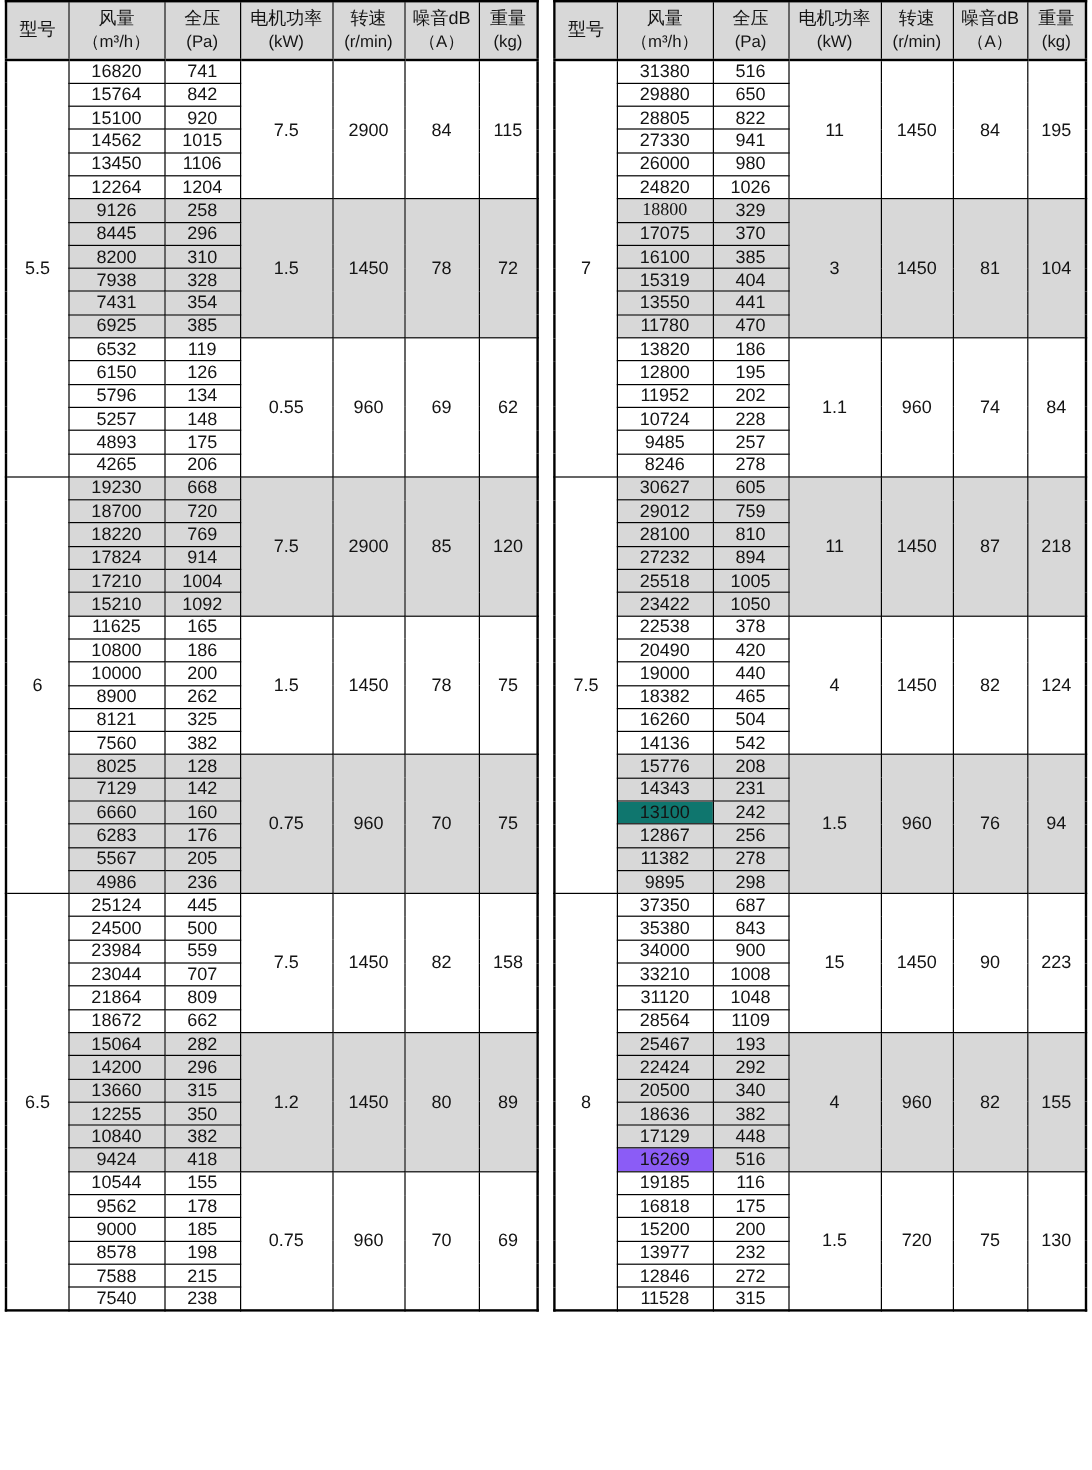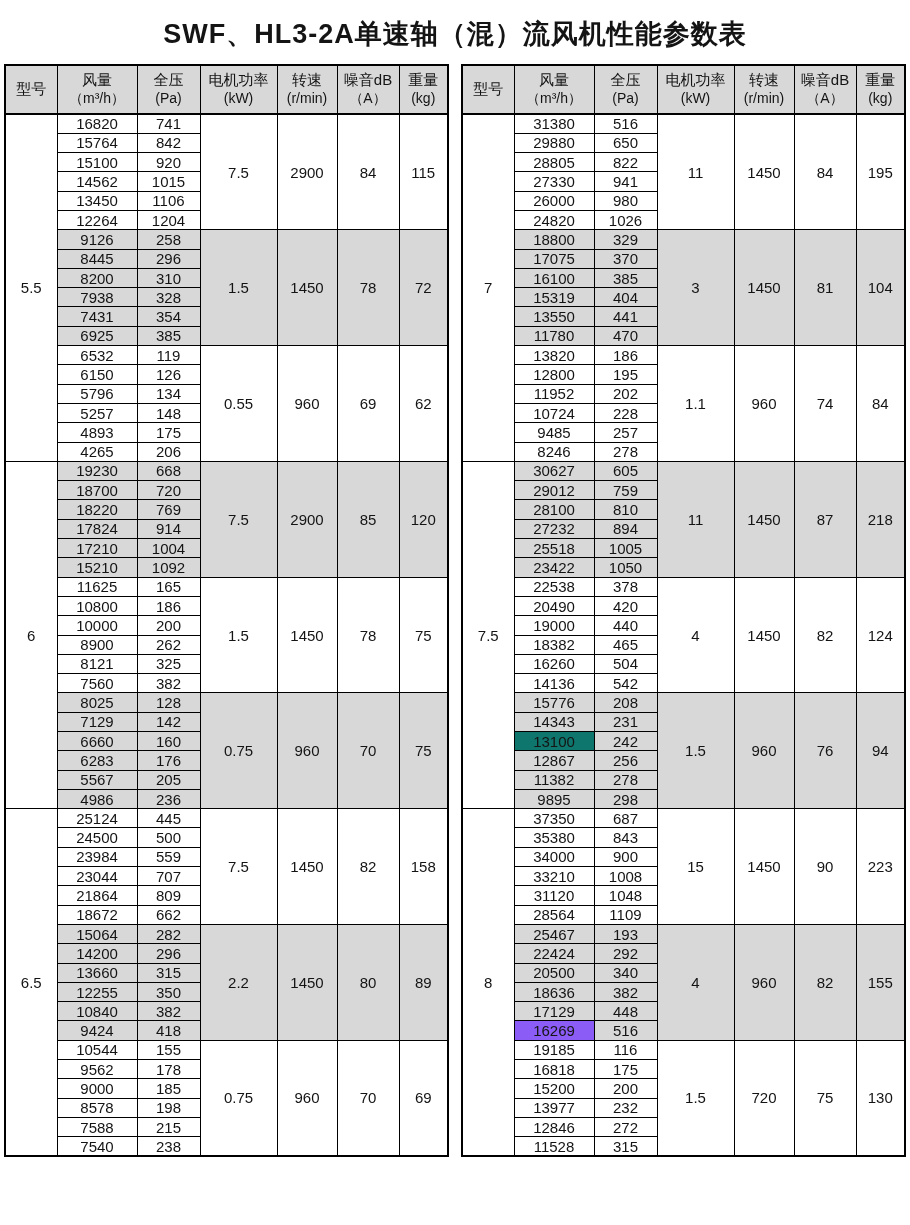--- a/index.html
+++ b/index.html
@@ -58,21 +58,20 @@
     height: 19.3px;
     font-size: 15px;
     line-height: 1;
   }
   td.thick-left, th.thick-left { border-left: 2px solid #000000; }
 </style>
 </head>
 <body>
 
 <div class="page">
-  <h1 class="title">SWF、HL3-2A单速轴（混）流风机性能参数表</h1>
   <div class="tables-wrap">
     <table class="fan" id="fan-table-0">
         <colgroup>
           <col style="width: 52px;">
           <col style="width: 80px;">
           <col style="width: 63px;">
           <col style="width: 77px;">
           <col style="width: 60px;">
           <col style="width: 62px;">
           <col style="width: 49px;">
@@ -302,21 +301,21 @@
             <td>21864</td>
             <td>809</td>
           </tr>
           <tr>
             <td>18672</td>
             <td>662</td>
           </tr>
           <tr>
             <td style="background: rgb(216, 216, 216);">15064</td>
             <td style="background: rgb(216, 216, 216);">282</td>
-            <td class="thick-left" rowspan="6" style="background: rgb(216, 216, 216);">2.2</td>
+            <td class="thick-left" rowspan="6" style="background: rgb(216, 216, 216);">1.2</td>
             <td rowspan="6" style="background: rgb(216, 216, 216);">1450</td>
             <td rowspan="6" style="background: rgb(216, 216, 216);">80</td>
             <td rowspan="6" style="background: rgb(216, 216, 216);">89</td>
           </tr>
           <tr>
             <td style="background: rgb(216, 216, 216);">14200</td>
             <td style="background: rgb(216, 216, 216);">296</td>
           </tr>
           <tr>
             <td style="background: rgb(216, 216, 216);">13660</td>
@@ -427,21 +426,21 @@
           </tr>
           <tr>
             <td>26000</td>
             <td>980</td>
           </tr>
           <tr>
             <td>24820</td>
             <td>1026</td>
           </tr>
           <tr>
-            <td style="background: rgb(216, 216, 216);">18800</td>
+            <td style="background: rgb(216, 216, 216); font-family: Liberation Serif, serif;">18800</td>
             <td style="background: rgb(216, 216, 216);">329</td>
             <td class="thick-left" rowspan="6" style="background: rgb(216, 216, 216);">3</td>
             <td rowspan="6" style="background: rgb(216, 216, 216);">1450</td>
             <td rowspan="6" style="background: rgb(216, 216, 216);">81</td>
             <td rowspan="6" style="background: rgb(216, 216, 216);">104</td>
           </tr>
           <tr>
             <td style="background: rgb(216, 216, 216);">17075</td>
             <td style="background: rgb(216, 216, 216);">370</td>
           </tr>

